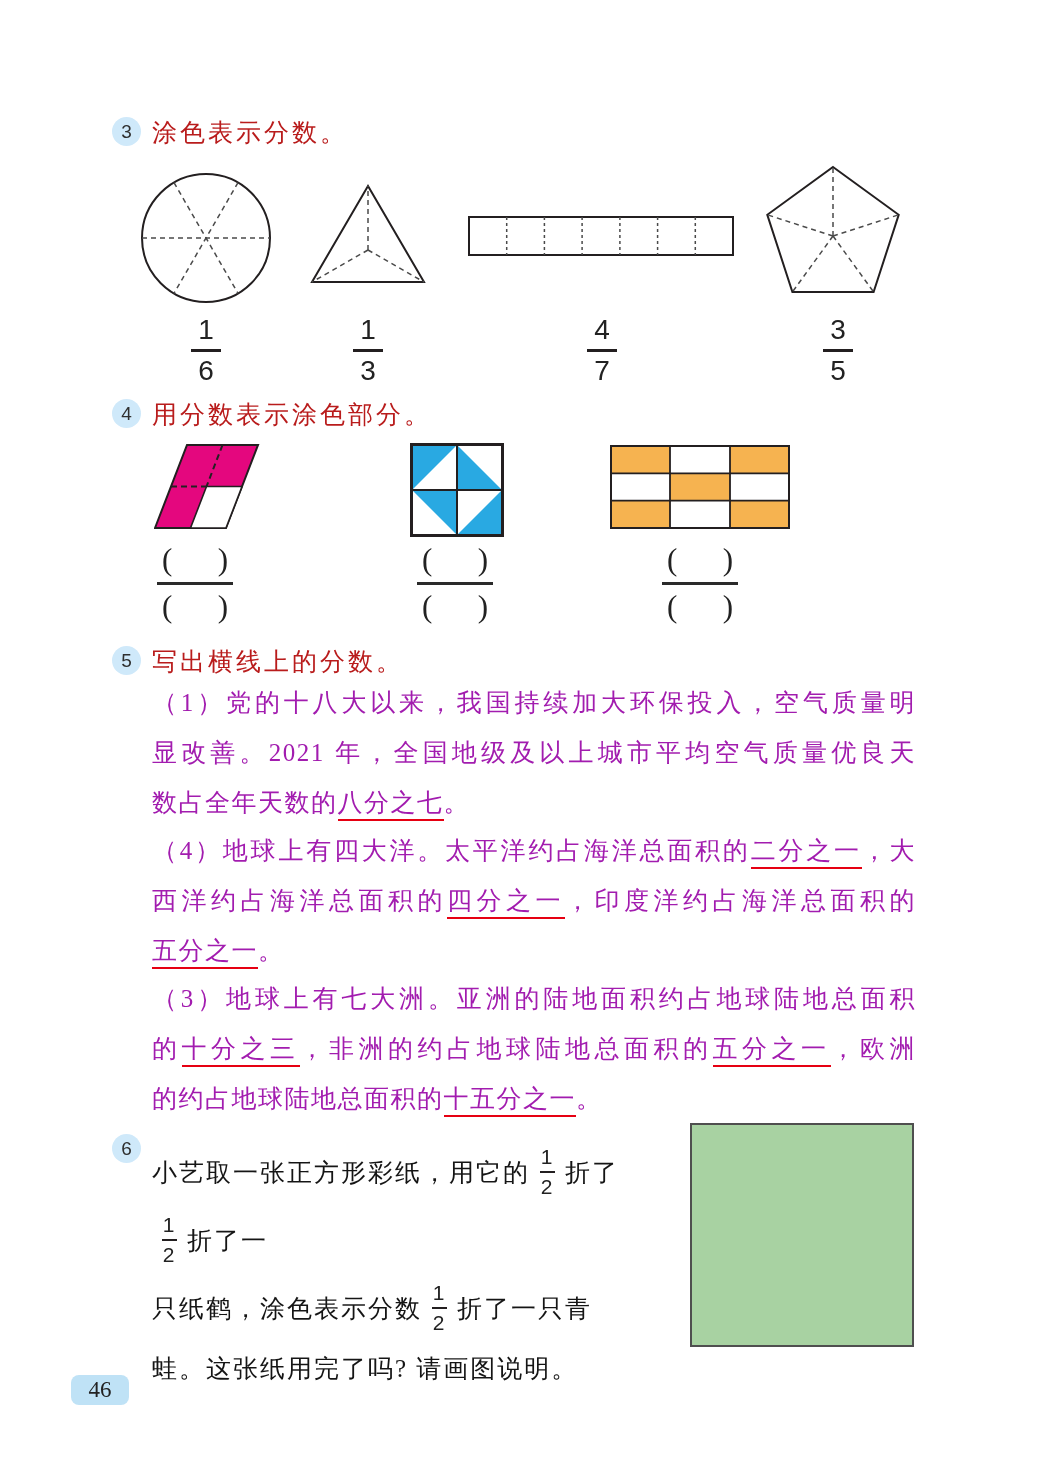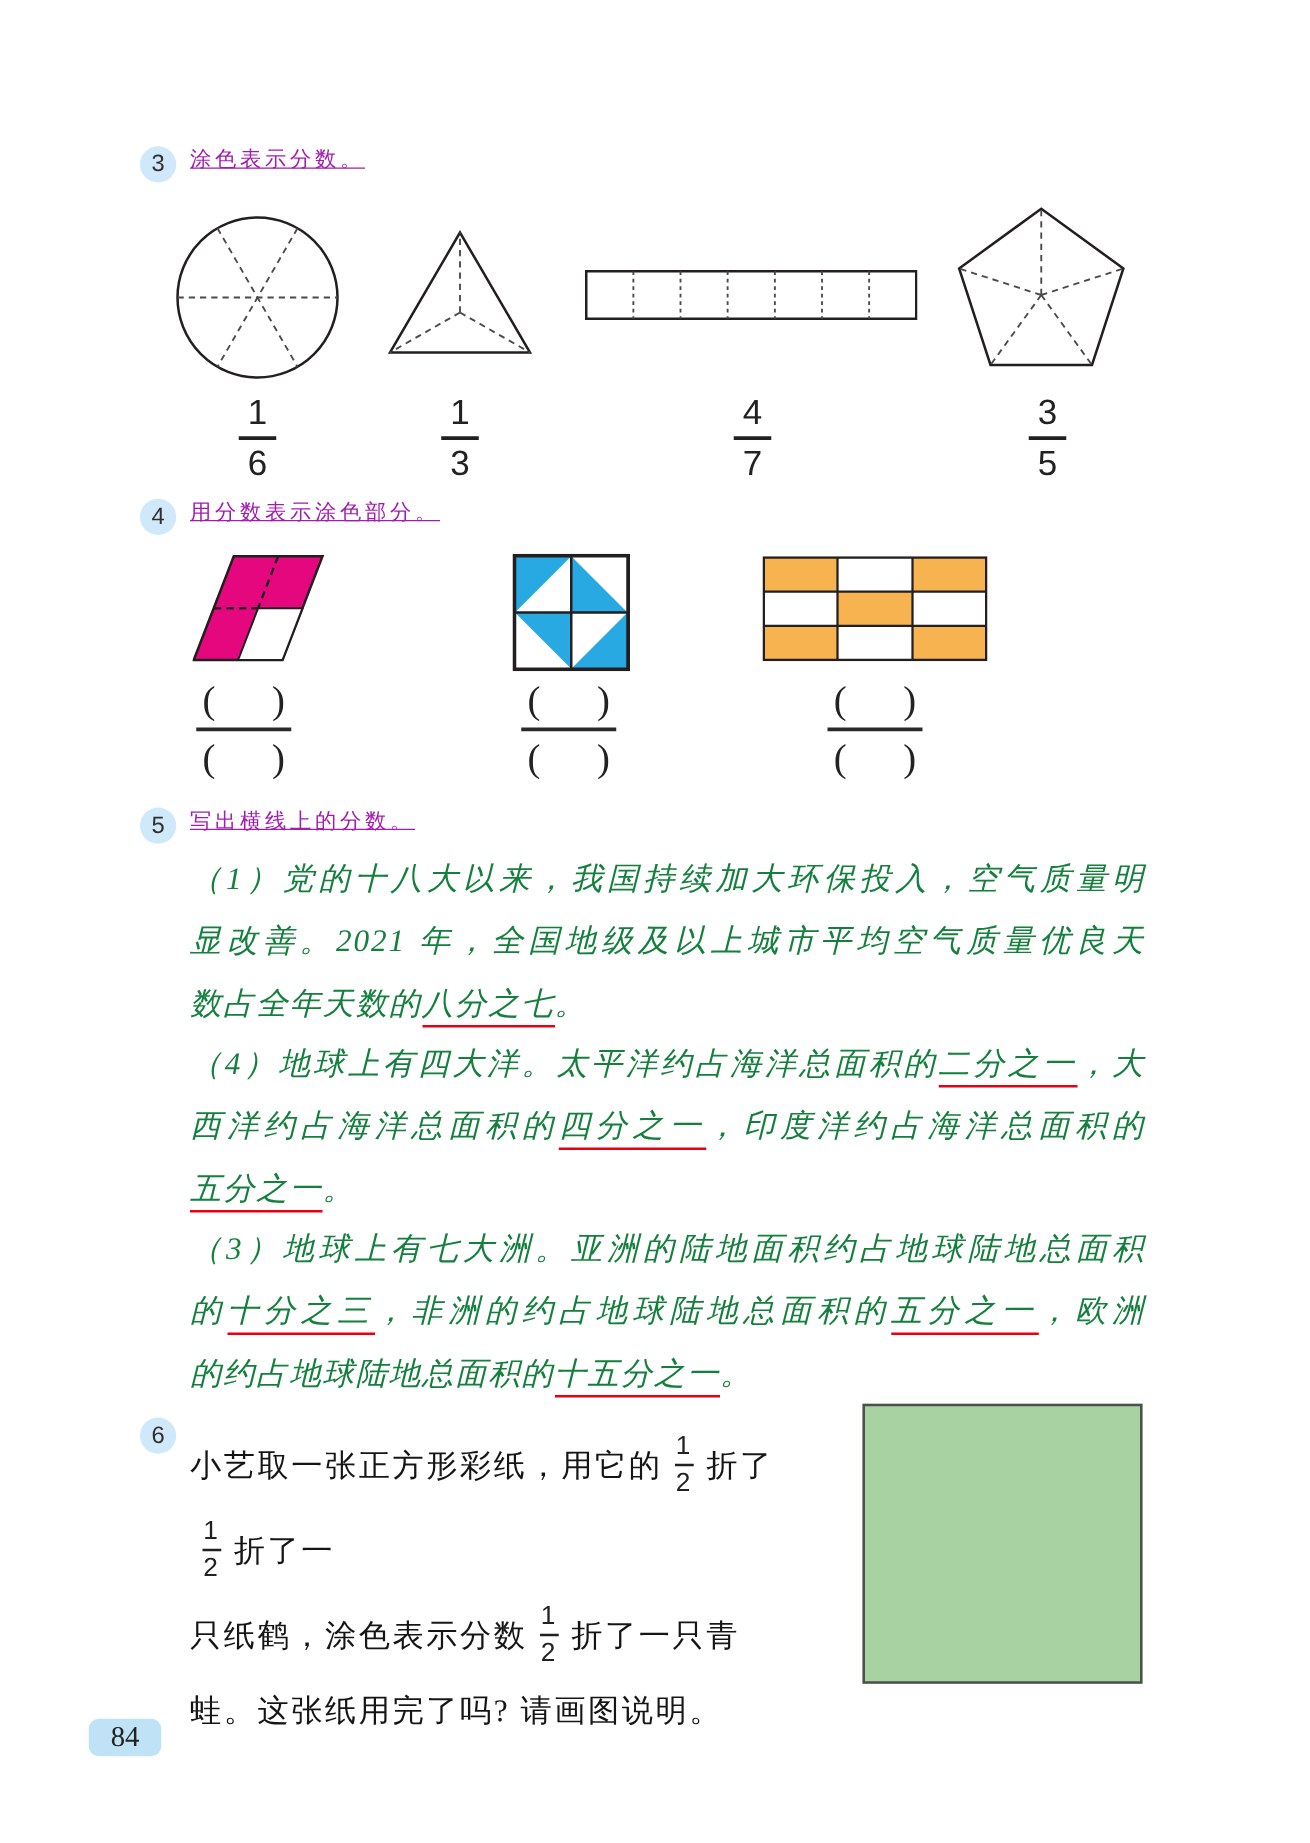--- a/index.html
+++ b/index.html
@@ -1,34 +1,34 @@
 <!DOCTYPE html>
 <html><head>
 <meta charset="utf-8">
 <style>
   html,body{margin:0;padding:0;background:#ffffff;}
   .page{position:relative;width:1048px;height:1474px;background:#ffffff;overflow:hidden;
         font-family:"Liberation Serif",serif;color:#151515;}
   .qbadge{position:absolute;width:29px;height:29px;border-radius:50%;background:#cfe9fa;
           color:#2f2f2f;font:19px "Liberation Sans",sans-serif;
           display:flex;align-items:center;justify-content:center;}
-  .qtitle{position:absolute;font-size:17px;letter-spacing:3px;color:#a21caf;white-space:nowrap;text-decoration:underline;}
+  .qtitle{position:absolute;font-size:25px;letter-spacing:3px;color:#b91c1c;white-space:nowrap;}
   .fig{position:absolute;}
   
   .frac3{position:absolute;width:44px;display:flex;flex-direction:column;align-items:center;
          font:28px "Liberation Sans",sans-serif;color:#222;}
   .frac3 .fbar{width:30px;height:2.5px;background:#231f20;margin:3px 0;}
   
   .blankfrac{position:absolute;width:80px;display:flex;flex-direction:column;align-items:center;}
   .bp{display:flex;justify-content:space-between;width:66px;height:38px;
       font:31px "Liberation Serif",serif;color:#222;}
   .bbar{width:76px;height:2.5px;background:#2a2a2a;margin:2px 0 4px 0;}
   
   .pline{position:absolute;left:152px;width:764px;font-size:25px;letter-spacing:1.5px;
-         color:#15803d;white-space:nowrap;font-style:italic;}
+         color:#a21caf;white-space:nowrap;}
   .just{text-align:justify;text-align-last:justify;white-space:normal;}
   .u{border-bottom:2.5px solid #e60012;padding-bottom:3px;}
   
   .q6line{position:absolute;left:152px;display:flex;align-items:center;
           font-size:25px;letter-spacing:2px;color:#151515;white-space:nowrap;margin-top:24px;}
   .ifrac{display:inline-flex;flex-direction:column;align-items:center;margin:0 10px;
          font:21px "Liberation Sans",sans-serif;color:#222;}
   .ifrac .fbar{width:15px;height:2px;background:#231f20;margin:2px 0;}
   .greensq{position:absolute;left:690px;top:1123px;width:224px;height:224px;
            background:#a8d2a2;border:2px solid #4f4f4f;box-sizing:border-box;}
@@ -223,15 +223,15 @@
       <span>2</span>
     </span>
     <span>折了一只青</span>
   </div>
   <div class="q6line" style="top:1324px;height:40px">
     <span>蛙。这张纸用完了吗? 请画图说明。</span>
   </div>
 
   <div class="greensq"></div>
 
-  <div class="pagebadge">84</div>
+  <div class="pagebadge">46</div>
 
 </div>
 
 </body></html>

